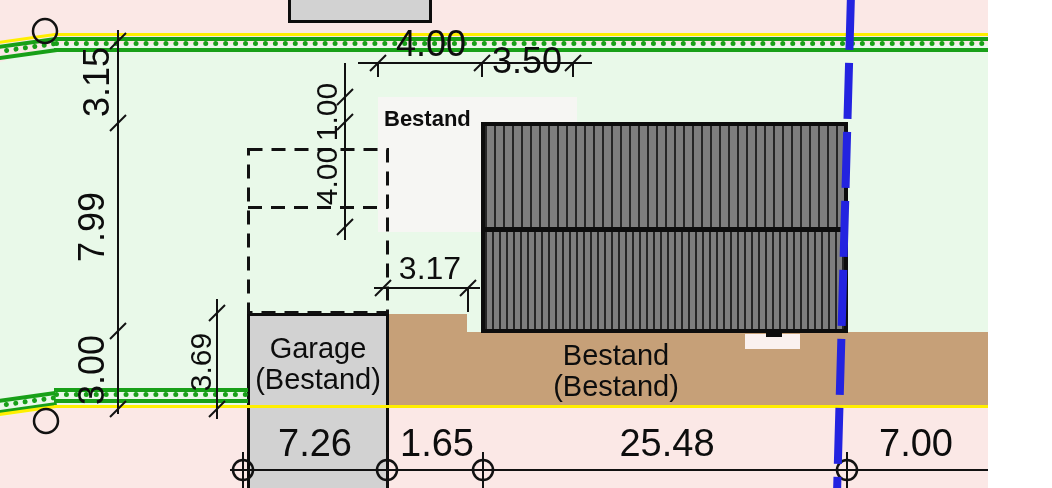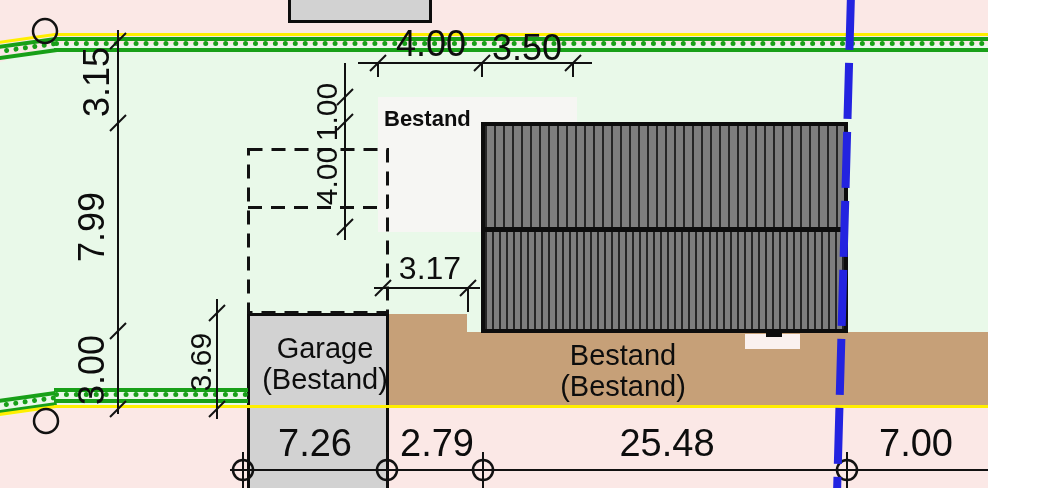--- a/index.html
+++ b/index.html
@@ -40,21 +40,21 @@
   .rot-left{transform-origin:100% 50%;transform:rotate(-8deg);}
 
   
   #overlay{left:0;top:0;z-index:8;pointer-events:none;}
 
   
   .txt{position:absolute;color:#0d0d0d;white-space:nowrap;z-index:9;}
   .dim{transform:translate(-50%,-50%);}
   .dim-v{transform:translate(-50%,-50%) rotate(-90deg);}
   .f36{font-size:36px;} .f38{font-size:38px;} .f30{font-size:30px;} .f32{font-size:32px;}
-  .lbl{font-size:29px;line-height:31px;text-align:center;transform:translate(-50%,-50%);margin-left:7px;}
+  .lbl{font-size:29px;line-height:31px;text-align:center;transform:translate(-50%,-50%);}
   .terr-lbl{font-size:22px;font-weight:bold;}
 </style>
 </head>
 <body>
 
 <div id="stage">
 
   <div class="abs plot-green"></div>
   <div class="abs terrasse-area"></div>
   <div class="abs driveway"></div>
@@ -160,30 +160,30 @@
       <line x1="1034" y1="0" x2="1034" y2="40"></line>
       <line x1="1036" y1="406" x2="1036" y2="488"></line>
     </g>
 
     <line x1="851" y1="-6" x2="837" y2="494" stroke="#2323e0" stroke-width="8" stroke-dasharray="56 13"></line>
 
     <polygon points="1031,340 1031,407 991,373" fill="#0d0d0d"></polygon>
   </svg>
 
   <div class="txt dim f36" style="left:431px;top:44px;">4.00</div>
-  <div class="txt dim f36" style="left:527px;top:48px;">3.50</div>
+  <div class="txt dim f36" style="left:527px;top:61px;">3.50</div>
   <div class="txt dim-v txt f36" style="left:97px;top:82px;">3.15</div>
   <div class="txt dim-v txt f36" style="left:92px;top:227px;">7.99</div>
   <div class="txt dim-v txt f36" style="left:92px;top:370px;">3.00</div>
   <div class="txt dim-v txt f30" style="left:201px;top:362px;">3.69</div>
   <div class="txt dim-v txt f30" style="left:327px;top:112px;">1.00</div>
   <div class="txt dim-v txt f30" style="left:327px;top:176px;">4.00</div>
   <div class="txt dim f32" style="left:430px;top:268px;">3.17</div>
   <div class="txt dim f38" style="left:315px;top:443px;">7.26</div>
-  <div class="txt dim f38" style="left:437px;top:443px;">2.79</div>
+  <div class="txt dim f38" style="left:437px;top:443px;">1.65</div>
   <div class="txt dim f38" style="left:667px;top:443px;">25.48</div>
   <div class="txt dim f38" style="left:916px;top:443px;">7.00</div>
 
   <div class="txt terr-lbl" style="left:384px;top:106px;">Bestand</div>
   <div class="txt lbl" style="left:318px;top:364px;">
     <div>Garage</div>
     <div>(Bestand)</div>
   </div>
   <div class="txt lbl" style="left:616px;top:371px;">
     <div>Bestand</div>

